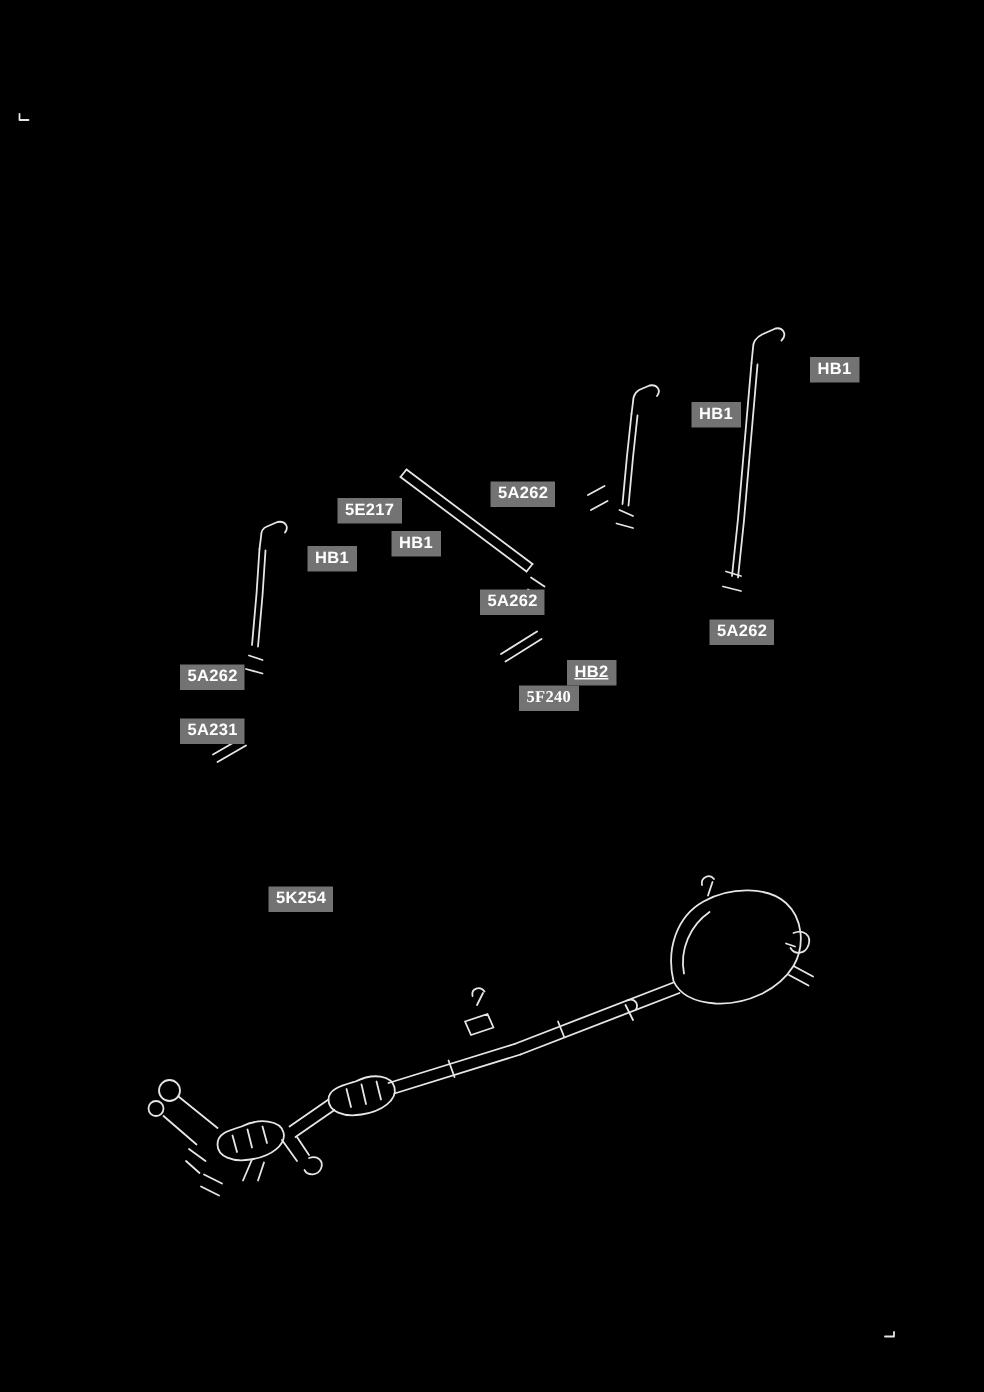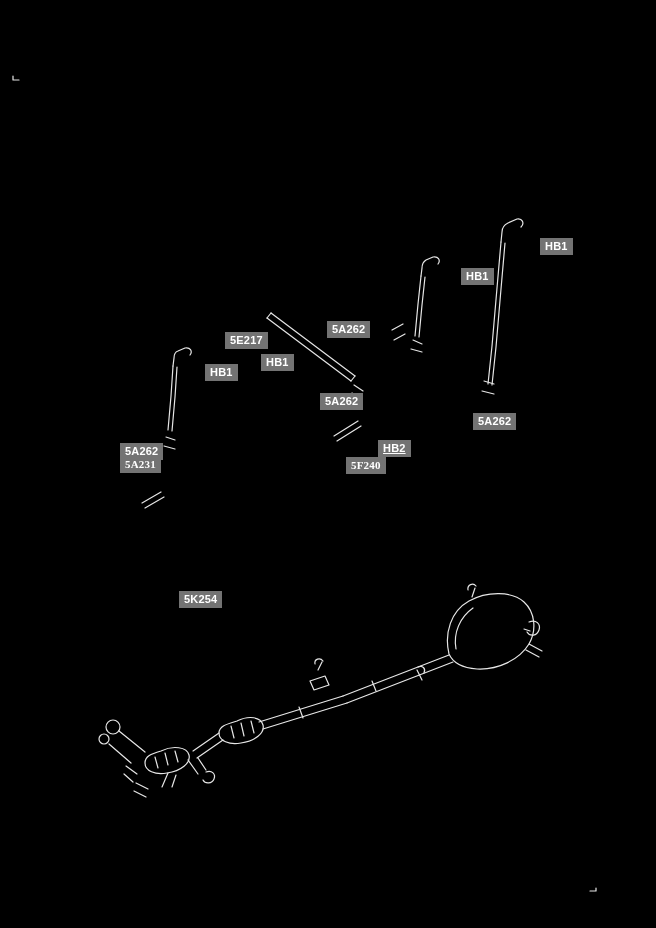--- a/index.html
+++ b/index.html
@@ -129,17 +129,17 @@
   <div class="part-label" style="left:320px; top:393px;">5A262</div>
 
   <div class="part-label" style="left:473px; top:413px;">5A262</div>
 
   <div class="part-label" style="left:378px; top:440px;text-decoration:underline;">HB2</div>
 
   <div class="part-label" style="left:120px; top:443px;">5A262</div>
 
   <div class="part-label" style="left:346px; top:457px;font-family:Liberation Serif, serif;">5F240</div>
 
-  <div class="part-label" style="left:120px; top:456px;font-family:Liberation Serif, serif;">5A231</div>
+  <div class="part-label" style="left:120px; top:479px;">5A231</div>
 
   <div class="part-label" style="left:179px; top:591px;">5K254</div>
 
 </div>
 
 </body></html>

